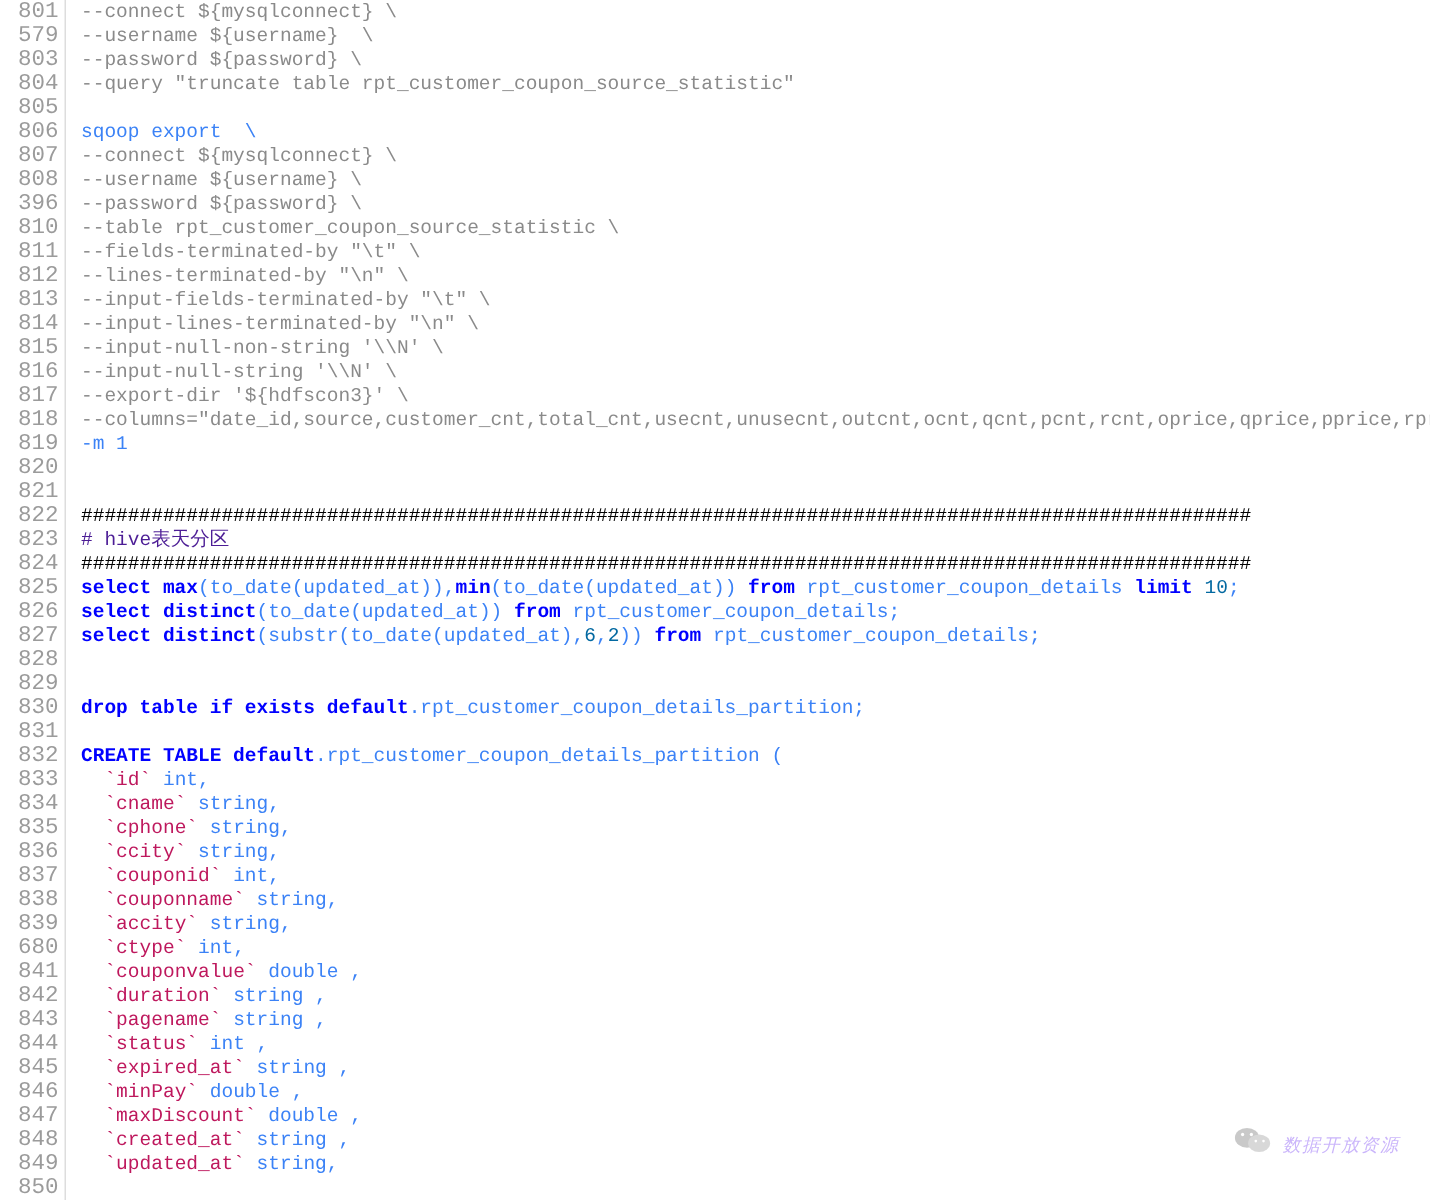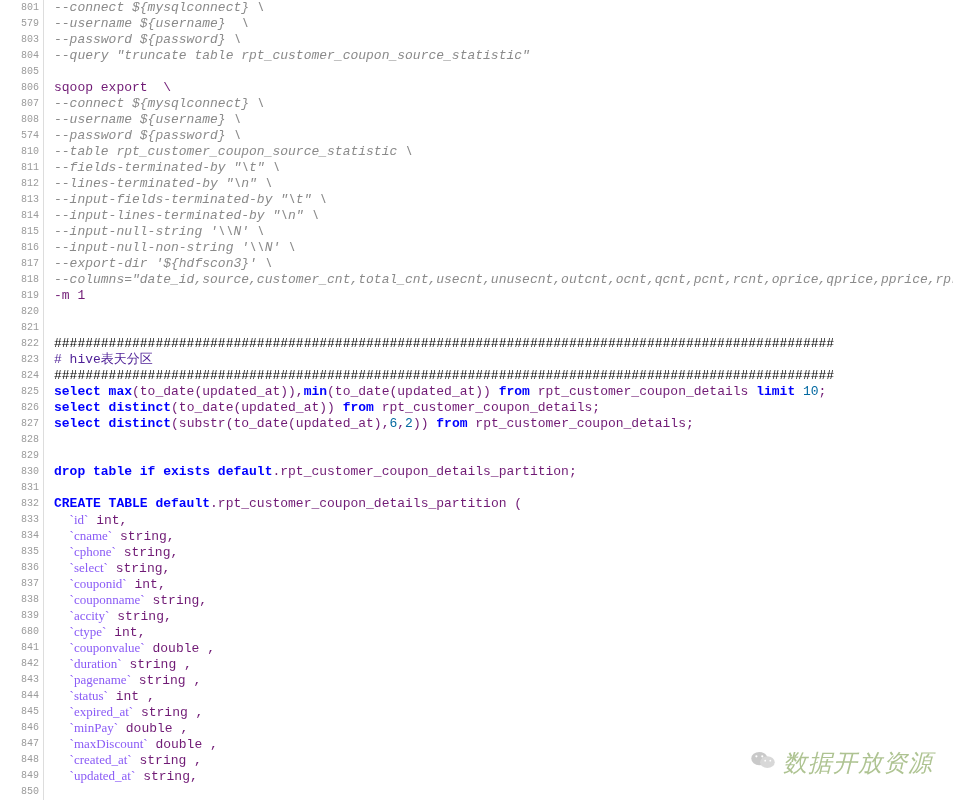--- a/index.html
+++ b/index.html
@@ -15,72 +15,72 @@
   }
   .gutter {
     flex: 0 0 44px;
     background: #fff;
     border-right: 1px solid #ddd;
     text-align: right;
     color: #9b9b9b;
     padding-right: 4px;
     user-select: none;
   }
-  .gutter div { height: 16px; font-size: 10px; }
+  .gutter div { height: 16px; font-size: 15px; }
   .code {
     flex: 1;
     padding-left: 10px;
     background: #fff;
     position: relative;
     overflow: hidden;
   }
   .code-line {
     height: 16px;
     white-space: pre;
   }
-  .comment { color: #8a8a8a; font-style: italic; }
+  .comment { color: #8a8a8a; }
   .comment-darker { color: #4c1d95; }
   .keyword { color: #0000ff; font-weight: bold; }
   .number { color: #0369a1; }
-  .ident { color: #701a75; }
+  .ident { color: #3b82f6; }
   .hash { color: #000; }
-  .backtick { color: #8b5cf6; font-family: Liberation Serif, serif; }
+  .backtick { color: #be185d; }
   .watermark {
     position: absolute;
     right: 20px;
     bottom: 24px;
     display: flex;
     align-items: center;
     gap: 6px;
     opacity: 0.45;
     pointer-events: none;
   }
   .watermark svg { width: 28px; height: 22px; }
   .watermark-text {
     font-family: "Microsoft YaHei", sans-serif;
-    font-size: 24px;
-    color: #4d7c0f;
+    font-size: 12px;
+    color: #8b5cf6;
     font-style: italic;
     letter-spacing: 1px;
   }
 </style>
 </head>
 <body>
 
 <div class="editor">
   <div class="gutter" id="gutter">
       <div>801</div>
       <div>579</div>
       <div>803</div>
       <div>804</div>
       <div>805</div>
       <div>806</div>
       <div>807</div>
       <div>808</div>
-      <div>574</div>
+      <div>396</div>
       <div>810</div>
       <div>811</div>
       <div>812</div>
       <div>813</div>
       <div>814</div>
       <div>815</div>
       <div>816</div>
       <div>817</div>
       <div>818</div>
       <div>819</div>
@@ -137,42 +137,42 @@
       <div class="code-line">&nbsp;</div>
       <div class="code-line"><span class="ident">sqoop export  \</span></div>
       <div class="code-line"><span class="comment">--connect ${mysqlconnect} \</span></div>
       <div class="code-line"><span class="comment">--username ${username} \</span></div>
       <div class="code-line"><span class="comment">--password ${password} \</span></div>
       <div class="code-line"><span class="comment">--table rpt_customer_coupon_source_statistic \</span></div>
       <div class="code-line"><span class="comment">--fields-terminated-by "\t" \</span></div>
       <div class="code-line"><span class="comment">--lines-terminated-by "\n" \</span></div>
       <div class="code-line"><span class="comment">--input-fields-terminated-by "\t" \</span></div>
       <div class="code-line"><span class="comment">--input-lines-terminated-by "\n" \</span></div>
+      <div class="code-line"><span class="comment">--input-null-non-string '\\N' \</span></div>
       <div class="code-line"><span class="comment">--input-null-string '\\N' \</span></div>
-      <div class="code-line"><span class="comment">--input-null-non-string '\\N' \</span></div>
       <div class="code-line"><span class="comment">--export-dir '${hdfscon3}' \</span></div>
       <div class="code-line"><span class="comment">--columns="date_id,source,customer_cnt,total_cnt,usecnt,unusecnt,outcnt,ocnt,qcnt,pcnt,rcnt,oprice,qprice,pprice,rprice" \</span></div>
       <div class="code-line"><span class="ident">-m 1</span></div>
       <div class="code-line">&nbsp;</div>
       <div class="code-line">&nbsp;</div>
       <div class="code-line"><span class="hash">####################################################################################################</span></div>
       <div class="code-line"><span class="comment-darker"># hive表天分区</span></div>
       <div class="code-line"><span class="hash">####################################################################################################</span></div>
       <div class="code-line"><span class="keyword">select </span><span class="keyword">max</span><span class="ident">(to_date(updated_at)),</span><span class="keyword">min</span><span class="ident">(to_date(updated_at)) </span><span class="keyword">from</span><span class="ident"> rpt_customer_coupon_details </span><span class="keyword">limit </span><span class="number">10</span><span class="ident">;</span></div>
       <div class="code-line"><span class="keyword">select distinct</span><span class="ident">(to_date(updated_at)) </span><span class="keyword">from</span><span class="ident"> rpt_customer_coupon_details;</span></div>
       <div class="code-line"><span class="keyword">select distinct</span><span class="ident">(substr(to_date(updated_at),</span><span class="number">6</span><span class="ident">,</span><span class="number">2</span><span class="ident">)) </span><span class="keyword">from</span><span class="ident"> rpt_customer_coupon_details;</span></div>
       <div class="code-line">&nbsp;</div>
       <div class="code-line">&nbsp;</div>
       <div class="code-line"><span class="keyword">drop table if exists default</span><span class="ident">.rpt_customer_coupon_details_partition;</span></div>
       <div class="code-line">&nbsp;</div>
       <div class="code-line"><span class="keyword">CREATE TABLE default</span><span class="ident">.rpt_customer_coupon_details_partition (</span></div>
       <div class="code-line">  <span class="backtick">`id`</span> <span class="ident">int</span><span class="ident">,</span></div>
       <div class="code-line">  <span class="backtick">`cname`</span> <span class="ident">string</span><span class="ident">,</span></div>
       <div class="code-line">  <span class="backtick">`cphone`</span> <span class="ident">string</span><span class="ident">,</span></div>
-      <div class="code-line">  <span class="backtick">`select`</span> <span class="ident">string</span><span class="ident">,</span></div>
+      <div class="code-line">  <span class="backtick">`ccity`</span> <span class="ident">string</span><span class="ident">,</span></div>
       <div class="code-line">  <span class="backtick">`couponid`</span> <span class="ident">int</span><span class="ident">,</span></div>
       <div class="code-line">  <span class="backtick">`couponname`</span> <span class="ident">string</span><span class="ident">,</span></div>
       <div class="code-line">  <span class="backtick">`accity`</span> <span class="ident">string</span><span class="ident">,</span></div>
       <div class="code-line">  <span class="backtick">`ctype`</span> <span class="ident">int</span><span class="ident">,</span></div>
       <div class="code-line">  <span class="backtick">`couponvalue`</span> <span class="ident">double</span><span class="ident"> ,</span></div>
       <div class="code-line">  <span class="backtick">`duration`</span> <span class="ident">string</span><span class="ident"> ,</span></div>
       <div class="code-line">  <span class="backtick">`pagename`</span> <span class="ident">string</span><span class="ident"> ,</span></div>
       <div class="code-line">  <span class="backtick">`status`</span> <span class="ident">int</span><span class="ident"> ,</span></div>
       <div class="code-line">  <span class="backtick">`expired_at`</span> <span class="ident">string</span><span class="ident"> ,</span></div>
       <div class="code-line">  <span class="backtick">`minPay`</span> <span class="ident">double</span><span class="ident"> ,</span></div>

